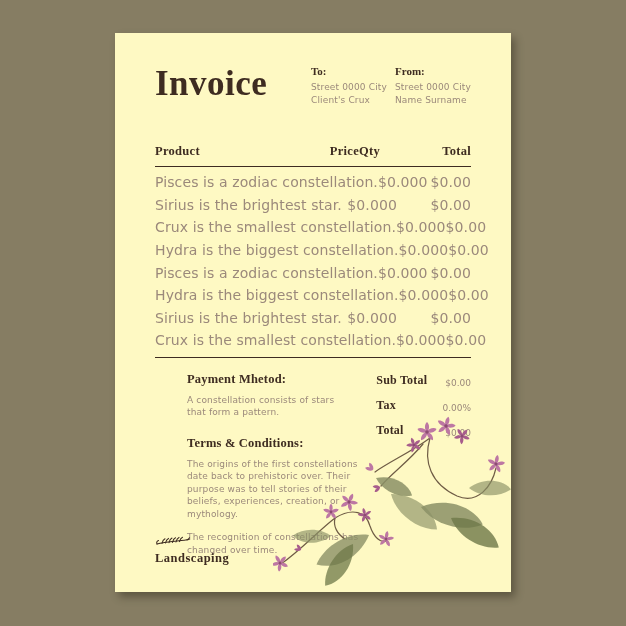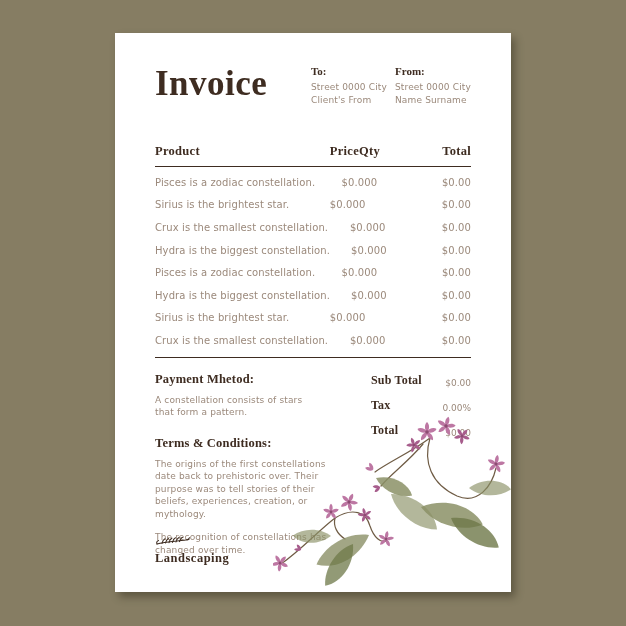--- a/index.html
+++ b/index.html
@@ -3,21 +3,21 @@
 <meta charset="utf-8">
 <style>
   * { margin:0; padding:0; box-sizing:border-box; }
   html,body { width:626px; height:626px; overflow:hidden; }
   body { background:#867d63; font-family:"DejaVu Sans", sans-serif; }
 
   .card {
     position:relative;
     width:396px; height:559px;
     margin:33px auto 0;
-    background:#ffffff;
+    background:#fef9c3;
     box-shadow:4px 5px 8px rgba(45,40,25,.45);
     padding:30px 40px 0;
     overflow:hidden;
   }
 
   
   .card-header { display:flex; justify-content:space-between; align-items:flex-start; }
   .invoice-title {
     font-family:"Liberation Serif","DejaVu Serif",serif;
     font-weight:bold; font-size:35px; line-height:1;
@@ -39,26 +39,26 @@
     font-weight:bold; font-size:12.5px; color:#3e2c21; letter-spacing:.3px;
     border-bottom:1.5px solid #3e2c21; padding-bottom:7px;
   }
   .col-product { flex:1; white-space:nowrap; overflow:visible; }
   .col-price { width:62px; text-align:right; }
   .col-qty   { width:46px; text-align:left; }
   .col-total { width:66px; text-align:right; }
   .table-body { padding-top:4px; }
   .table-row {
     display:flex; align-items:center; height:22.6px;
-    font-size:10px; color:#9b897b; letter-spacing:.1px;
+    font-size:14px; color:#9b897b; letter-spacing:.1px;
   }
   .table-divider { border-top:1.5px solid #3e2c21; margin-top:5px; }
 
   
-  .section { display:flex; justify-content:space-between; margin-top:14px; }
+  .section { display:flex; justify-content:space-between; margin-top:14px;margin-left:32px; }
   .section-left { width:200px; }
   .heading {
     font-family:"Liberation Serif","DejaVu Serif",serif;
     font-weight:bold; font-size:12.5px; color:#3e2c21;
     letter-spacing:.2px; margin-bottom:7px;
   }
   .body-text { font-size:9px; color:#9b897b; line-height:12.5px; letter-spacing:.15px; }
   .payment-text { width:168px; }
   .terms { margin-top:17px; }
   .terms p { width:180px; margin-bottom:11px; }
@@ -138,21 +138,21 @@
       <use href="#bud" transform="translate(28,136) rotate(-60) scale(.85)" fill="#a75d8c"></use>
     </g>
   </svg>
 
   <div class="card-header">
     <div class="invoice-title">Invoice</div>
     <div class="parties">
       <div class="addr">
         <div class="addr-label">To:</div>
         <div class="addr-line">Street 0000 City</div>
-        <div class="addr-line">Client's From</div>
+        <div class="addr-line">Client's Crux</div>
       </div>
       <div class="addr">
         <div class="addr-label">From:</div>
         <div class="addr-line">Street 0000 City</div>
         <div class="addr-line">Name Surname</div>
       </div>
     </div>
   </div>
 
   <div class="table">

